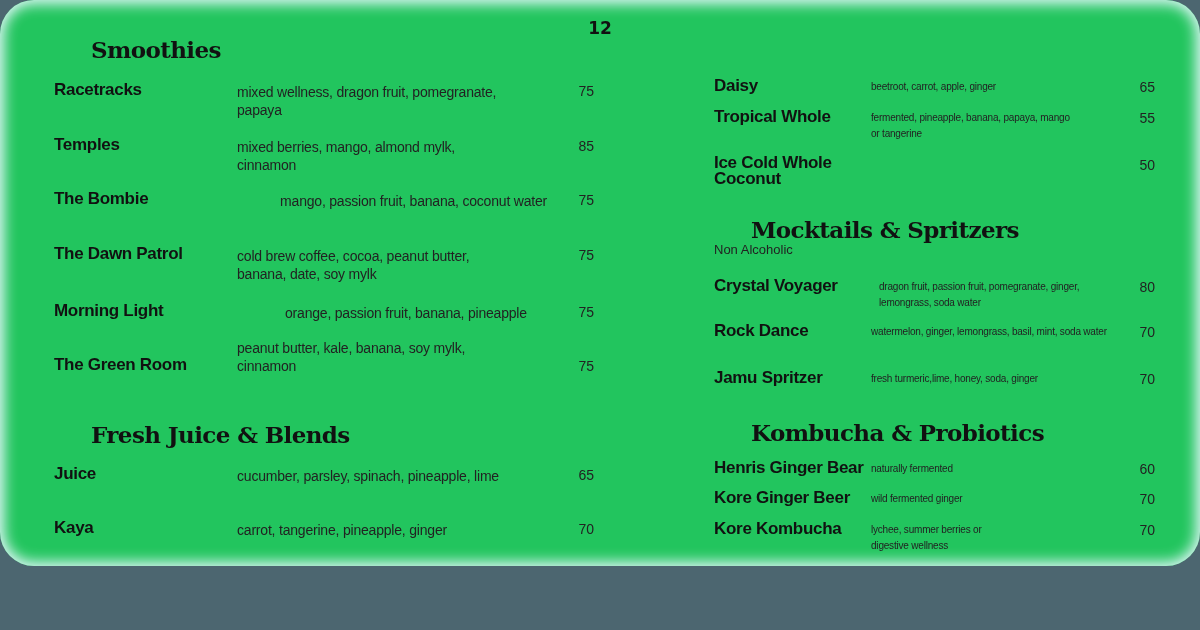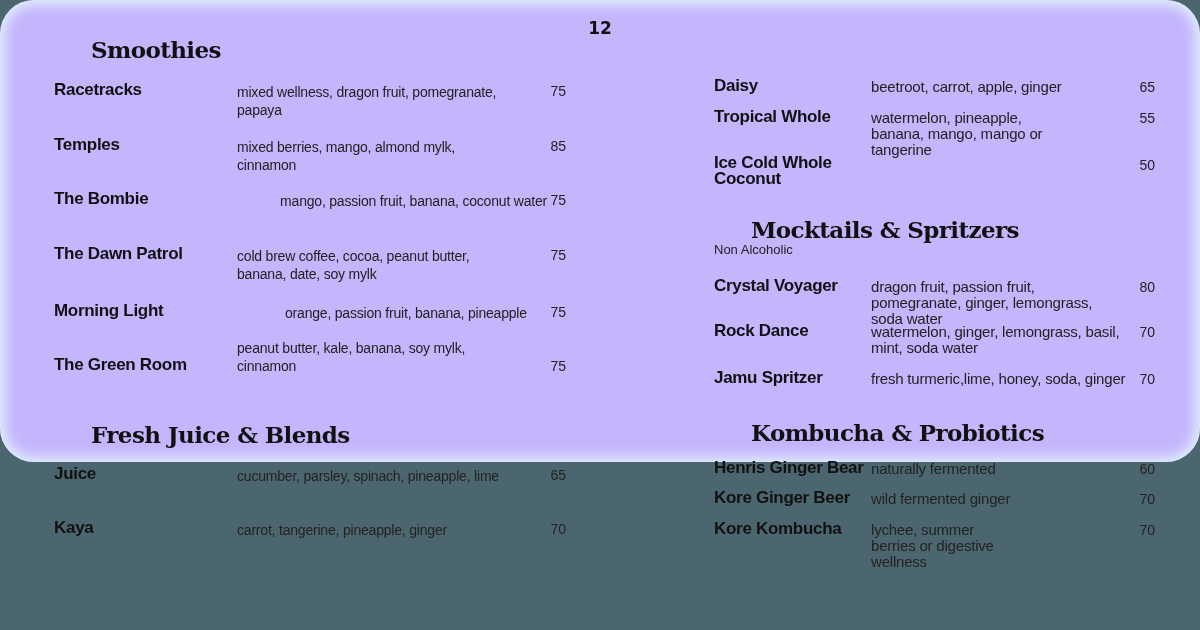--- a/index.html
+++ b/index.html
@@ -4,22 +4,22 @@
   <style>
     html, body { margin: 0; padding: 0; }
     body {
       width: 1200px; height: 630px; overflow: hidden;
       background: #4c6670;
       position: relative;
       font-family: "Liberation Sans", sans-serif;
       color: #111;
     }
     .card {
-      position: absolute; left: 0; top: 0; width: 1200px; height: 462px;
-      background: #c4b5fd;
+      position: absolute; left: 0; top: 0; width: 1200px; height: 566px;
+      background: #22c55e;
       border-radius: 34px;
       box-shadow: inset 0 0 14px 4px #e3f7fb;
     }
     .page-number {
       position: absolute; left: 0; width: 1200px; top: 18px;
       text-align: center; font-weight: bold; font-size: 17px;
       font-family: "DejaVu Sans", sans-serif;
     }
     .section-title {
       position: absolute;
@@ -39,22 +39,22 @@
     }
     .item-desc {
       position: absolute; top: 2px;
       font-size: 14px; line-height: 18px; color: #222; letter-spacing: -0.2px;
     }
     .item-price {
       position: absolute; top: 2px;
       font-size: 14px; color: #222; text-align: right;
     }
     .left .item-desc { left: 183px; width: 310px; }
-    .left .item-price { left: 478px; width: 34px; }
-    .right .item-desc { left: 157px; width: 270px; font-size: 15px; line-height: 16px; }
+    .left .item-price { left: 506px; width: 34px; }
+    .right .item-desc { left: 157px; width: 270px; font-size: 10px; line-height: 16px; }
     .right .item-price { left: 406px; width: 35px; font-size: 14px; }
   </style>
 </head>
 <body>
 
 <div class="card">
 
   <div class="page-number">12</div>
 
   <div class="left">
@@ -113,35 +113,35 @@
 
   <div class="right">
     <div class="item" style="left:714px; top:77px;">
       <div class="item-name">Daisy</div>
       <div class="item-desc">beetroot, carrot, apple, ginger</div>
       <div class="item-price">65</div>
     </div>
 
     <div class="item" style="left:714px; top:108px;">
       <div class="item-name">Tropical Whole</div>
-      <div class="item-desc" style="width:200px;">watermelon, pineapple, banana, mango, mango or tangerine</div>
+      <div class="item-desc" style="width:200px;">fermented, pineapple, banana, papaya, mango or tangerine</div>
       <div class="item-price">55</div>
     </div>
 
     <div class="item" style="left:714px; top:155px;">
       <div class="item-name" style="white-space:normal; width:130px; line-height:16px;">Ice Cold Whole Coconut</div>
       <div class="item-price">50</div>
     </div>
 
     <div class="section-title" style="left:714px; top:216px;">Mocktails &amp; Spritzers</div>
     <div class="section-sub" style="left:714px; top:242px;">Non Alcoholic</div>
 
     <div class="item" style="left:714px; top:277px;">
       <div class="item-name">Crystal Voyager</div>
-      <div class="item-desc" style="width:245px;">dragon fruit, passion fruit, pomegranate, ginger, lemongrass, soda water</div>
+      <div class="item-desc" style="width:245px;margin-left:8px;">dragon fruit, passion fruit, pomegranate, ginger, lemongrass, soda water</div>
       <div class="item-price">80</div>
     </div>
 
     <div class="item" style="left:714px; top:322px;">
       <div class="item-name">Rock Dance</div>
       <div class="item-desc" style="width:262px;">watermelon, ginger, lemongrass, basil, mint, soda water</div>
       <div class="item-price">70</div>
     </div>
 
     <div class="item" style="left:714px; top:369px;">

